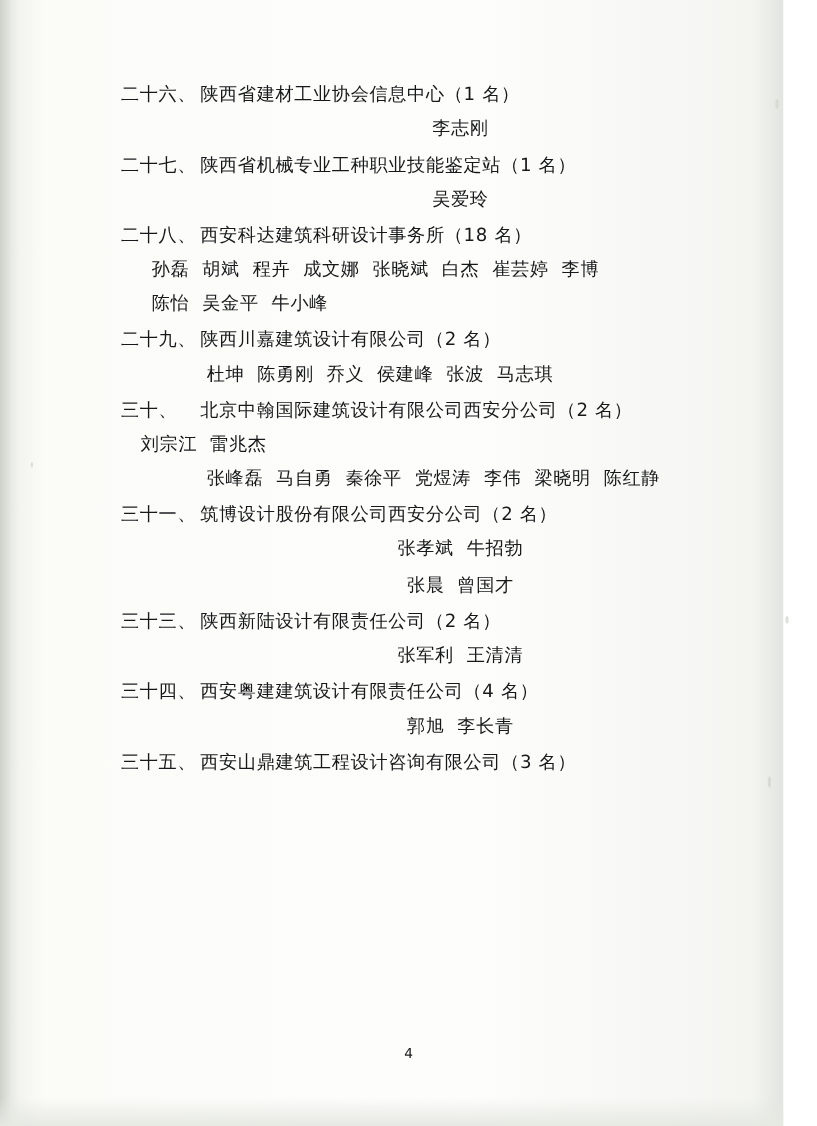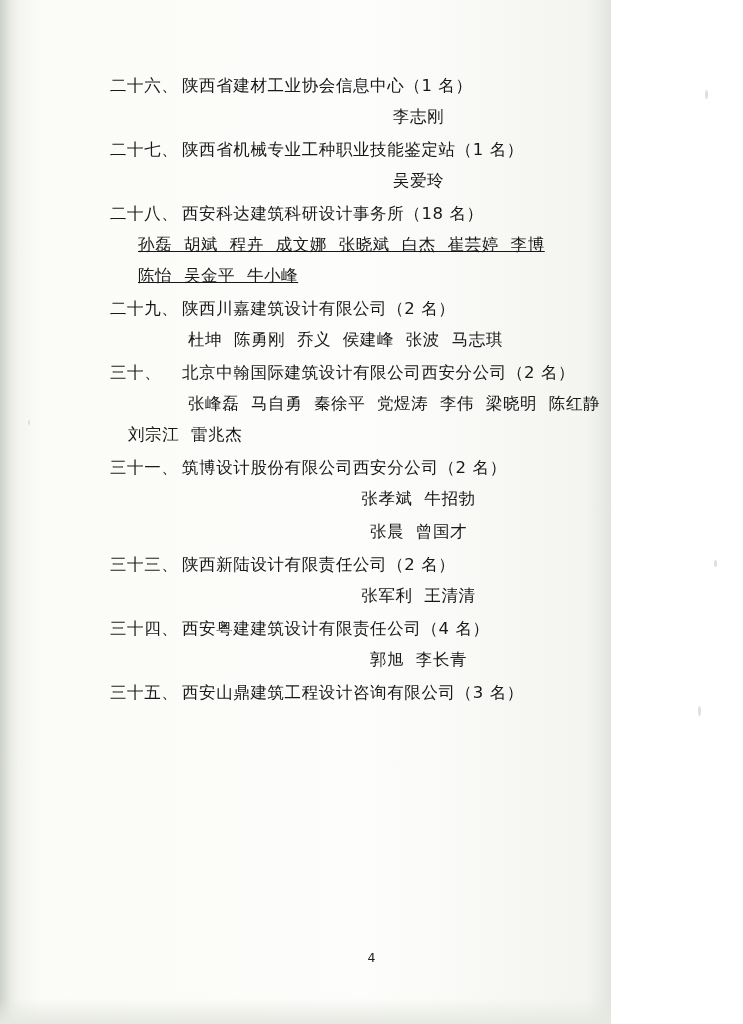--- a/index.html
+++ b/index.html
@@ -10,21 +10,21 @@
     width: 743px;
     height: 1024px;
     background: #ffffff;
     font-family: "DejaVu Sans", "Liberation Sans", sans-serif;
     overflow: hidden;
   }
 
   
   #page {
     position: relative;
-    width: 611px;
+    width: 712px;
     height: 1024px;
     background:
       linear-gradient(to right, #d8dcd6 0px, #f2f3ef 14px, #fbfbf8 40px, #fdfdfb 60%, #f4f5f1 96%, #e2e5df 100%),
       #fbfbf8;
     box-sizing: border-box;
   }
   #page::before {
     
     content: "";
     position: absolute;
@@ -77,21 +77,21 @@
   .head .ord {
     display: inline-block;
     min-width: 72px;
   }
   .head .org {
     display: inline-block;
   }
 
   
   .names-a { padding-left: 72px; text-align: center; }
-  .names-b { padding-left: 28px; text-decoration: underline; }
+  .names-b { padding-left: 28px; }
   .names-c { padding-left: 78px; }
   .names-d { padding-left: 18px; }
 
   .page-number {
     position: absolute;
     top: 950px;
     left: 0;
     width: 743px;
     text-align: center;
     font-size: 12.5px;
@@ -122,22 +122,22 @@
         <div class="line head"><span class="ord">二十八、</span><span class="org">西安科达建筑科研设计事务所（18 名）</span></div>
         <div class="line names-b">孙磊  胡斌  程卉  成文娜  张晓斌  白杰  崔芸婷  李博</div>
         <div class="line names-b">陈怡  吴金平  牛小峰</div>
       </div>
       <div class="entry">
         <div class="line head"><span class="ord">二十九、</span><span class="org">陕西川嘉建筑设计有限公司（2 名）</span></div>
         <div class="line names-c">杜坤  陈勇刚  乔义  侯建峰  张波  马志琪</div>
       </div>
       <div class="entry">
         <div class="line head"><span class="ord">三十、</span><span class="org">北京中翰国际建筑设计有限公司西安分公司（2 名）</span></div>
+        <div class="line names-d">刘宗江  雷兆杰</div>
         <div class="line names-c">张峰磊  马自勇  秦徐平  党煜涛  李伟  梁晓明  陈红静</div>
-        <div class="line names-d">刘宗江  雷兆杰</div>
       </div>
       <div class="entry">
         <div class="line head"><span class="ord">三十一、</span><span class="org">筑博设计股份有限公司西安分公司（2 名）</span></div>
         <div class="line names-a">张孝斌  牛招勃</div>
       </div>
       <div class="entry">
         <div class="line names-a">张晨  曾国才</div>
       </div>
       <div class="entry">
         <div class="line head"><span class="ord">三十三、</span><span class="org">陕西新陆设计有限责任公司（2 名）</span></div>

